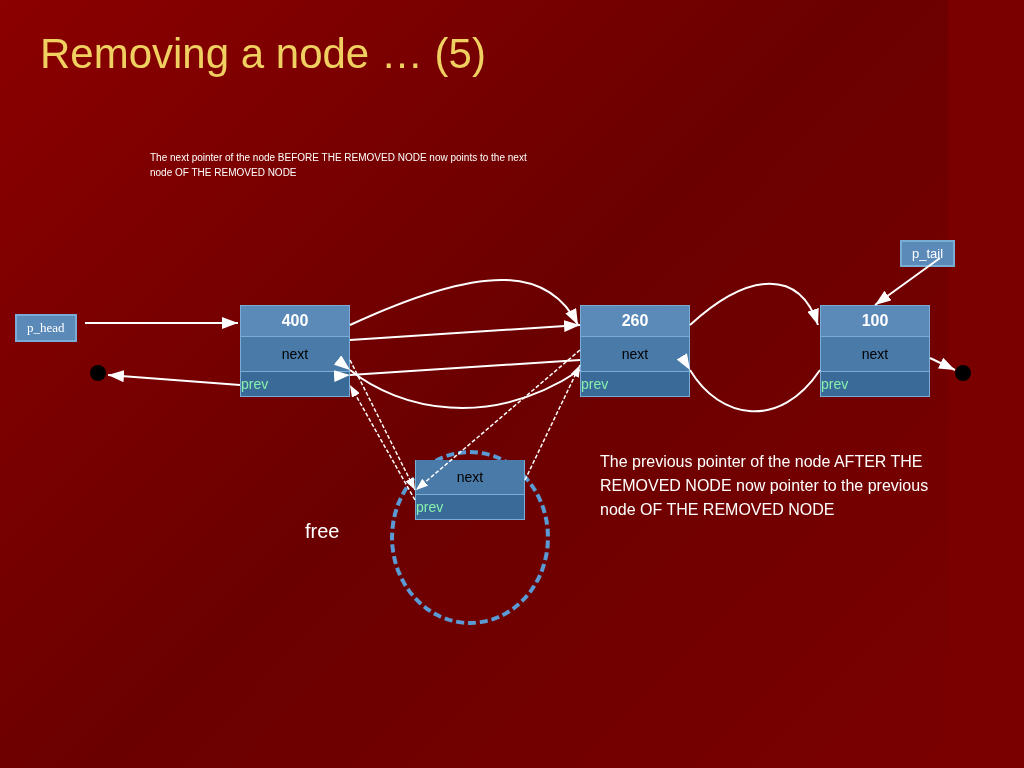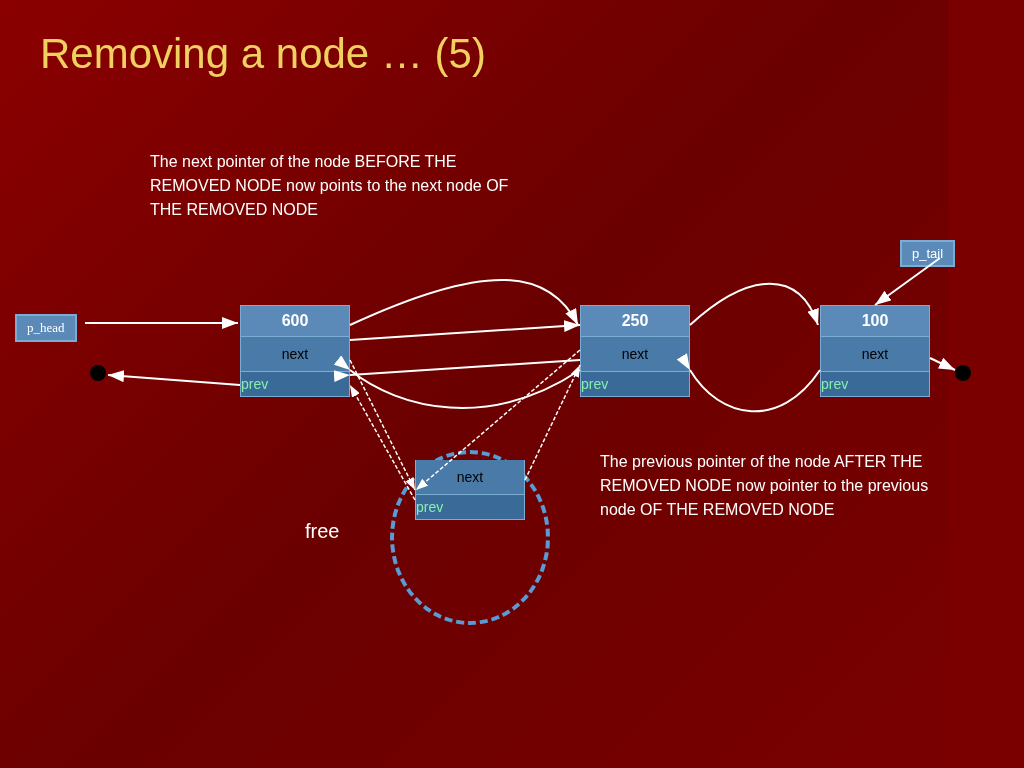--- a/index.html
+++ b/index.html
@@ -26,21 +26,21 @@
       font-size: 42px;
       color: #f0d060;
       font-weight: normal;
     }
 
     .description-top {
       position: absolute;
       top: 150px;
       left: 150px;
       color: white;
-      font-size: 16px;
+      font-size: 10px;
       line-height: 1.5;
       max-width: 380px;
     }
 
     .description-bottom {
       position: absolute;
       top: 450px;
       left: 600px;
       color: white;
       font-size: 16px;
@@ -161,27 +161,27 @@
 
   <h1 class="title">Removing a node … (5)</h1>
 
   <div class="description-top">The next pointer of the node BEFORE THE REMOVED NODE now points to the next node OF THE REMOVED NODE</div>
 
   <div class="pointer-box ptr-phead">p_head</div>
 
   <div class="pointer-box ptr-ptail">p_tail</div>
 
   <div class="node node-800">
-    <div class="node-value">600</div>
+    <div class="node-value">400</div>
     <div class="node-next">next</div>
     <div class="node-prev">prev</div>
   </div>
 
   <div class="node node-150">
-    <div class="node-value">250</div>
+    <div class="node-value">260</div>
     <div class="node-next">next</div>
     <div class="node-prev">prev</div>
   </div>
 
   <div class="node node-100">
     <div class="node-value">100</div>
     <div class="node-next">next</div>
     <div class="node-prev">prev</div>
   </div>
 

